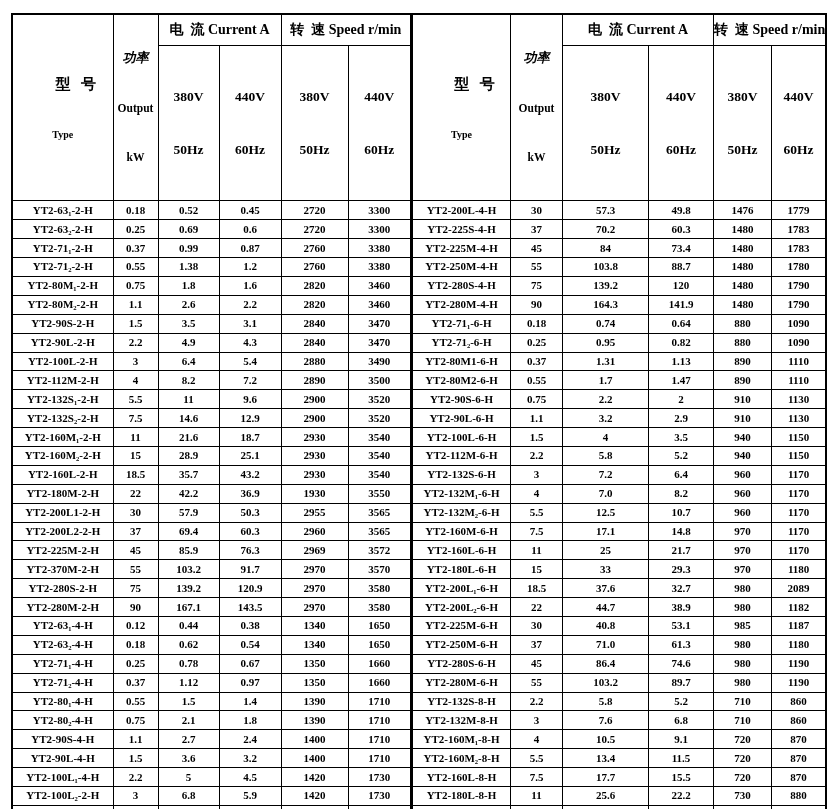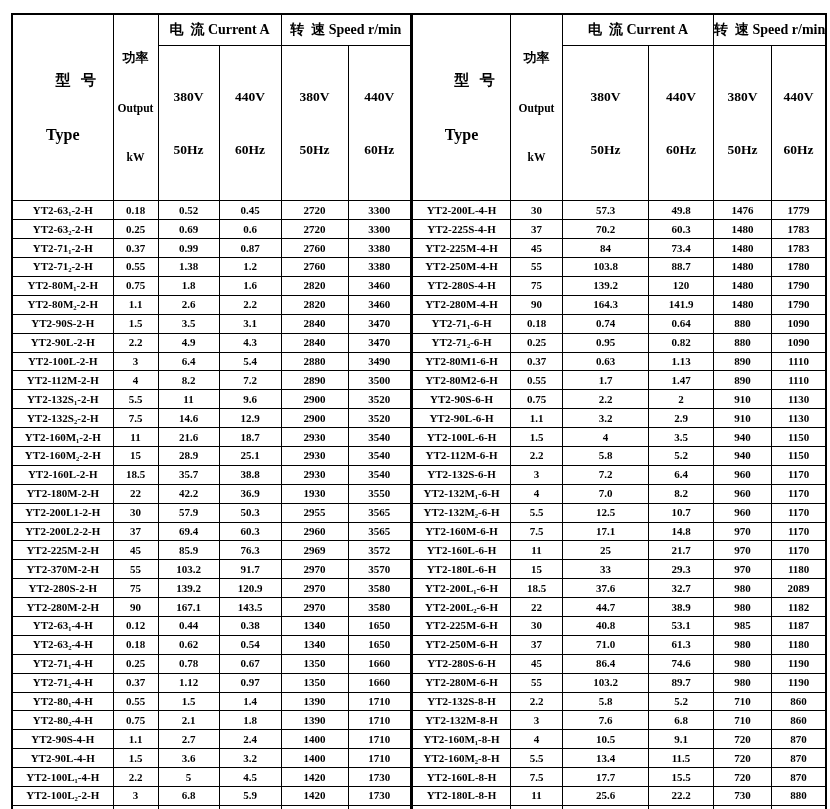--- a/index.html
+++ b/index.html
@@ -11,22 +11,22 @@
   table.spec-table { border-collapse:collapse; table-layout:fixed; border:2px solid #000; }
   table.spec-table.right { border-left:none; }
   th, td {
     border:1px solid #000; text-align:center; vertical-align:middle;
     padding:0; font-weight:bold; overflow:hidden;
   }
   thead th { white-space:pre;margin-top:18px; }
   th.group-h { font-size:14px; height:27px; line-height:1; }
   th.sub-h { font-size:13.5px; height:37px; line-height:1.3; }
   th.type-h .cn { font-size:15px; line-height:1.2; letter-spacing:1px;padding-left:27px; }
-  th.type-h .en { font-size:16px; line-height:1.2;font-family:Liberation Serif, serif; }
-  th.power-h .cn { font-size:13px; line-height:1.15; }
+  th.type-h .en { font-size:10px; line-height:1.2;font-family:Liberation Serif, serif; }
+  th.power-h .cn { font-size:13px; line-height:1.15;font-style:italic; }
   th.power-h .en { font-size:11.5px; line-height:1.15; }
   tbody td { height:17.9px; font-size:11px; line-height:1; }
   
   .left col.c-type { width:101px; } .left col.c-kw { width:45px; }
   .left col.c-a380 { width:61px; } .left col.c-a440 { width:62px; }
   .left col.c-s380 { width:67px; } .left col.c-s440 { width:63px; }
   
   .right col.c-type { width:98px; } .right col.c-kw { width:52px; }
   .right col.c-a380 { width:86px; } .right col.c-a440 { width:65px; }
   .right col.c-s380 { width:54px; } .right col.c-s440 { width:51px; }
@@ -188,21 +188,21 @@
           <td>15</td>
           <td>28.9</td>
           <td>25.1</td>
           <td>2930</td>
           <td>3540</td>
         </tr>
         <tr>
           <td>YT2-160L-2-H</td>
           <td>18.5</td>
           <td>35.7</td>
-          <td>38.8</td>
+          <td>43.2</td>
           <td>2930</td>
           <td>3540</td>
         </tr>
         <tr>
           <td>YT2-180M-2-H</td>
           <td>22</td>
           <td>42.2</td>
           <td>36.9</td>
           <td>1930</td>
           <td>3550</td>
@@ -449,21 +449,21 @@
           <td>YT2-71₂-6-H</td>
           <td>0.25</td>
           <td>0.95</td>
           <td>0.82</td>
           <td>880</td>
           <td>1090</td>
         </tr>
         <tr>
           <td>YT2-80M1-6-H</td>
           <td>0.37</td>
-          <td>0.63</td>
+          <td>1.31</td>
           <td>1.13</td>
           <td>890</td>
           <td>1110</td>
         </tr>
         <tr>
           <td>YT2-80M2-6-H</td>
           <td>0.55</td>
           <td>1.7</td>
           <td>1.47</td>
           <td>890</td>

